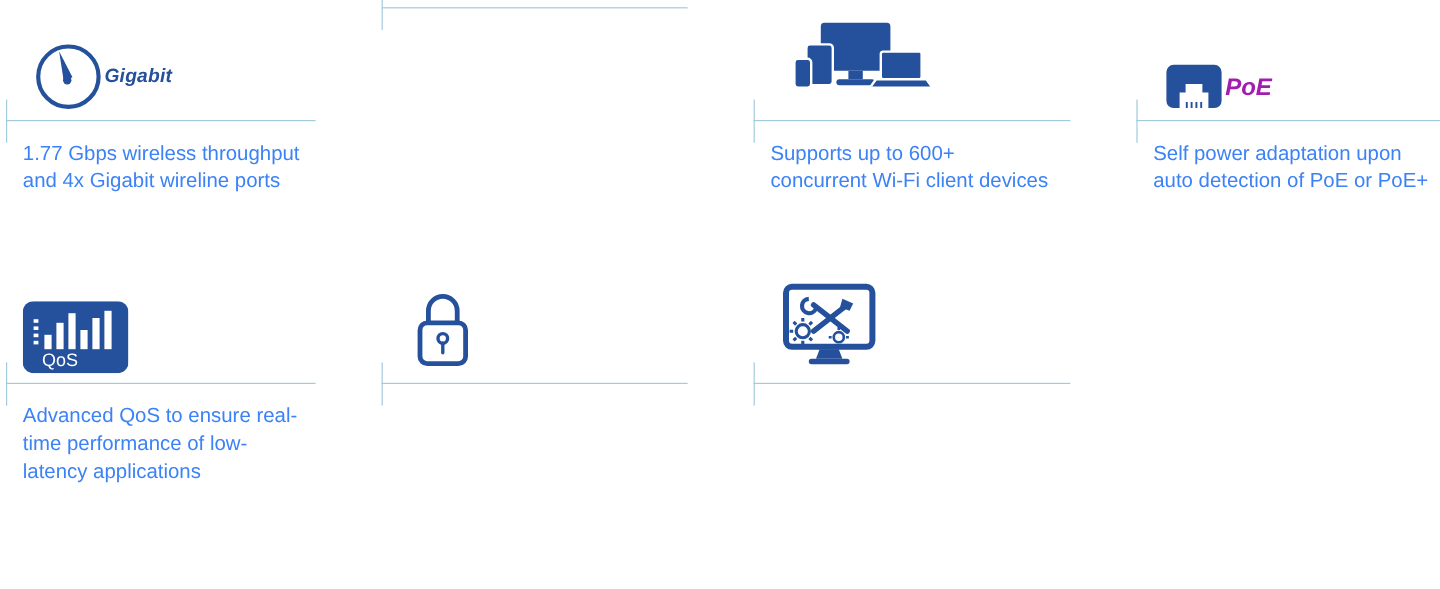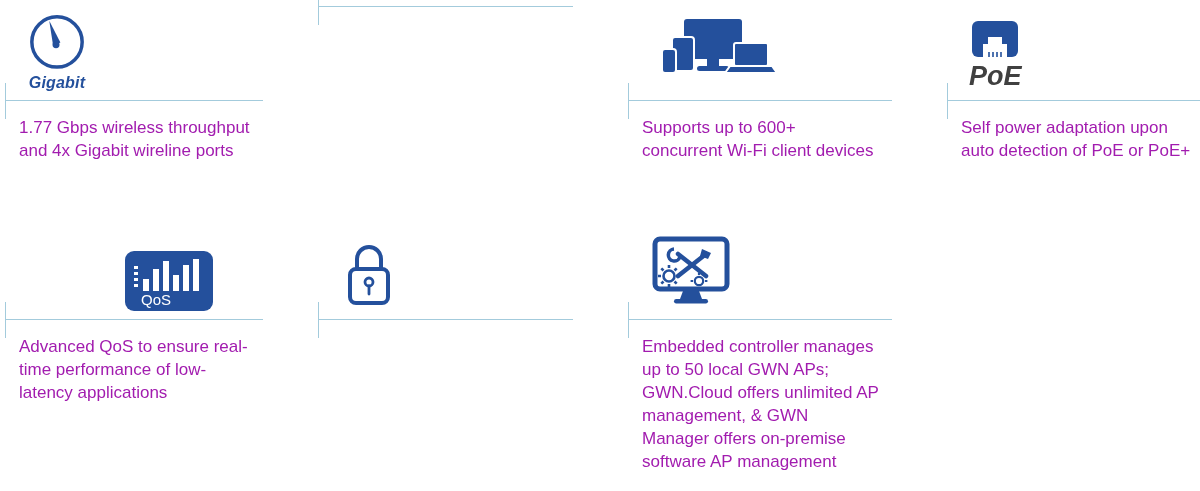--- a/index.html
+++ b/index.html
@@ -17,57 +17,57 @@
     background: #ffffff;
   }
   .feature { box-sizing: border-box; }
   .icon-area {
     height: 94px;
     box-sizing: border-box;
     display: flex;
     align-items: flex-end;
     padding: 0 0 8px 22px;
   }
-  .icon-stack { display: flex; flex-direction: column; align-items: center; }
+  .icon-stack { display: flex; align-items: center; }
   .divider {
     position: relative;
     border-top: 1px solid #a3cbdc;
     margin-right: 55px;
     height: 0;
   }
   .col4 .divider { margin-right: 0; }
   .divider::before {
     content: "";
     position: absolute;
     left: 0;
     top: -18px;
     width: 1px;
     height: 36px;
     background: #a3cbdc;
   }
   .feature-text {
-    color: #a21caf;
+    color: #3b82f6;
     font-size: 17px;
     line-height: 23px;
     margin: 15px 0 0 14px;
     max-width: 238px;
   }
   .icon-label-gigabit {
     color: #24509c;
     font-weight: bold;
     font-style: italic;
     font-size: 16px;
     margin-top: 4px;
     letter-spacing: 0.2px;
   }
   .icon-label-poe {
-    color: #404040;
+    color: #a21caf;
     font-weight: bold;
     font-style: italic;
-    font-size: 27px;
+    font-size: 20px;
     margin-top: 2px;
   }
   svg { display: block; }
 </style>
 </head>
 <body>
 
 <div class="wrap">
 
   <div class="feature col1">
@@ -124,21 +124,21 @@
           </svg>
         </span>
         <div class="icon-label-poe">PoE</div>
       </div>
     </div>
     <div class="divider"></div>
     <p class="feature-text">Self power adaptation upon auto detection of PoE or PoE+</p>
   </div>
 
   <div class="feature col1">
-    <div class="icon-area" style="padding-left:14px;justify-content:center;">
+    <div class="icon-area" style="padding-left:14px;">
       <span>
         <svg width="88" height="60" viewBox="0 0 88 60" aria-hidden="true">
           <rect x="0" y="0" width="88" height="60" rx="9" fill="#24509c"></rect>
 
           <rect x="9" y="15" width="4" height="3" fill="#ffffff"></rect>
           <rect x="9" y="21" width="4" height="3" fill="#ffffff"></rect>
           <rect x="9" y="27" width="4" height="3" fill="#ffffff"></rect>
           <rect x="9" y="33" width="4" height="3" fill="#ffffff"></rect>
 
           <rect x="18" y="28" width="6" height="12" fill="#ffffff"></rect>
@@ -188,18 +188,17 @@
             <circle cx="49" cy="46" r="4.2"></circle>
             <path d="M49 40 v-2.4 M49 52 v2.4 M43 46 h-2.4 M55 46 h2.4"></path>
           </g>
 
           <path d="M33 56 h16 l3 8 h-22 z" fill="#24509c"></path>
           <rect x="24" y="64" width="34" height="4.5" rx="2.2" fill="#24509c"></rect>
         </svg>
       </span>
     </div>
     <div class="divider"></div>
-    <p class="feature-text">Embedded controller manages up to 50 local GWN APs; GWN.Cloud offers unlimited AP management, &amp; GWN Manager offers on-premise software AP management</p>
   </div>
 
   <div class="feature col4"></div>
 
 </div>
 
 </body></html>

